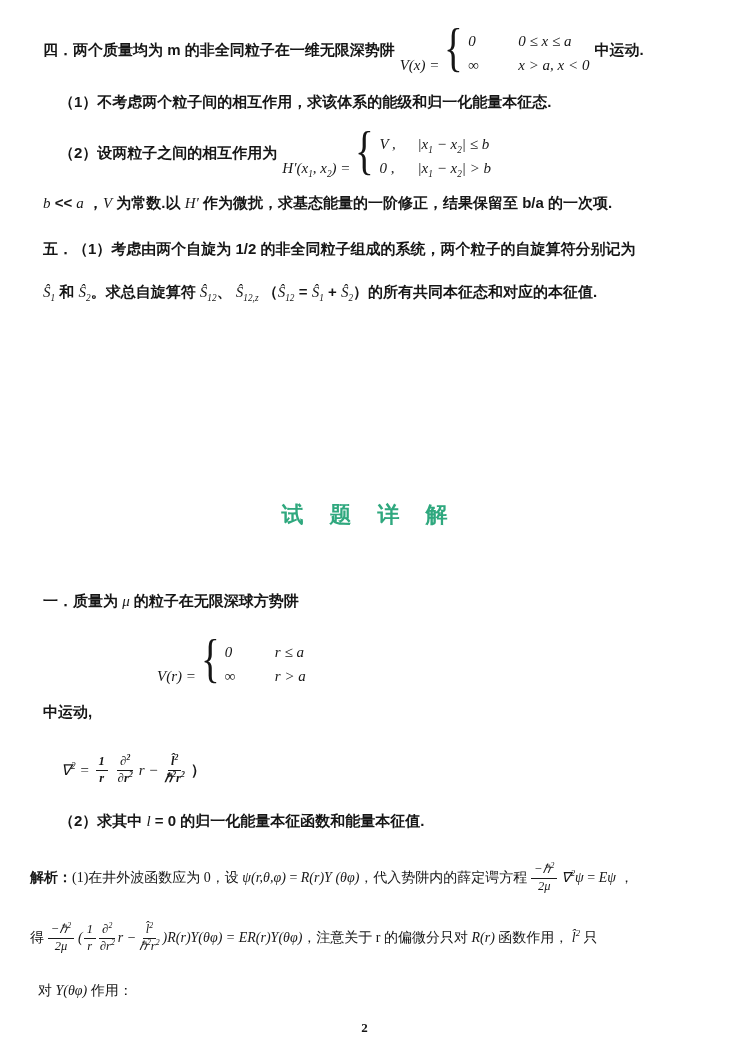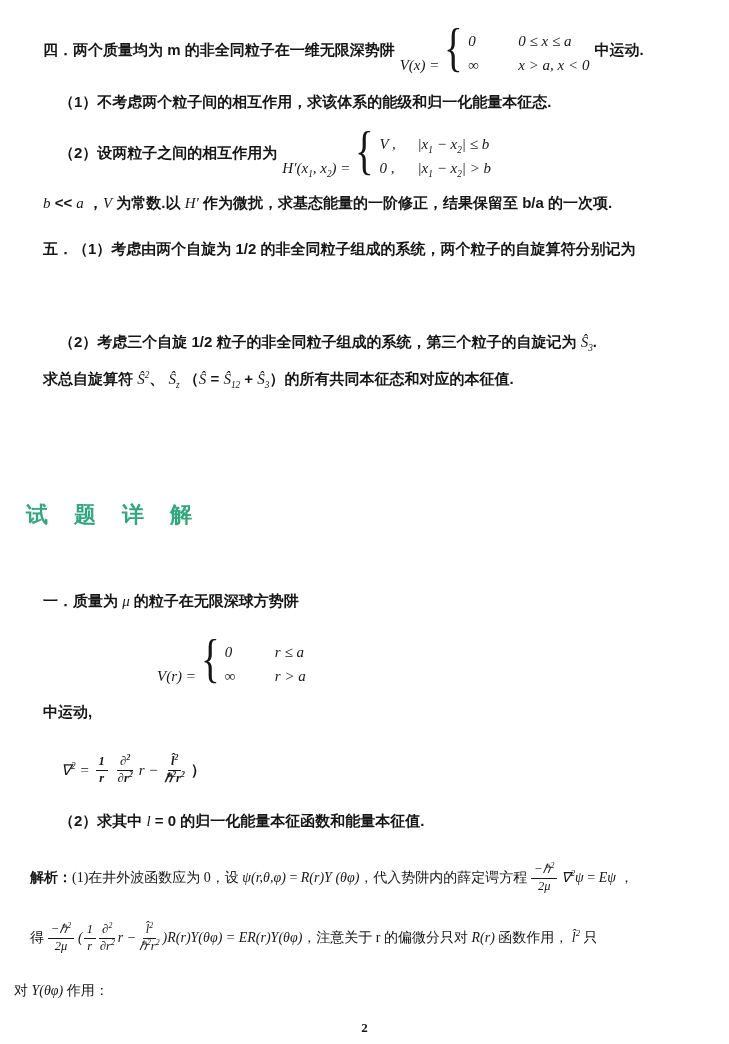--- a/index.html
+++ b/index.html
@@ -25,21 +25,21 @@
   .piecewise{display:inline-flex;align-items:flex-end;margin:0 5px;}
   .piecewise .lhs{margin-right:4px;font-size:15px;}
   .brace{font-family:"Liberation Serif",serif;font-weight:400;font-size:52px;
          line-height:0.85;transform:scaleX(.75);display:inline-block;margin:0 0 4px -2px;}
   .pw-rows{display:inline-flex;flex-direction:column;gap:7px;margin-left:2px;}
   .pw-row{display:flex;align-items:baseline;font-size:15px;}
   .pw-row .pv{min-width:22px;}
   .gapwide .pw-row .pv{min-width:50px;}
   .gapmed  .pw-row .pv{min-width:38px;}
 
-  .heading{position:absolute;left:0;width:729px;
+  .heading{position:absolute;left:0;width:729px;text-align:center;
            font-size:22px;font-weight:600;letter-spacing:26px;text-indent:26px;}
   .pagenum{position:absolute;left:0;width:729px;text-align:center;
            font-family:"Liberation Serif",serif;font-size:13px;font-weight:700;}
 </style>
 </head>
 <body>
 
 <div class="page">
 
   <div class="line sans" style="top:18px;left:30px;height:64px;">
@@ -83,25 +83,22 @@
     </span>
   </div>
 
   <div class="line sans" style="top:194px;left:30px;">
     <span><i class="m">b</i> &lt;&lt; <i class="m">a</i> ，<i class="m">V</i> 为常数.以 <i class="m">H′</i> 作为微扰，求基态能量的一阶修正，结果保留至 b/a 的一次项.</span>
   </div>
 
   <div class="line sans" style="top:240px;left:30px;">
     <span>五．（1）考虑由两个自旋为 1/2 的非全同粒子组成的系统，两个粒子的自旋算符分别记为</span>
   </div>
-  <div class="line sans" style="top:333px;left:46px;">
-    <span>（2）考虑三个自旋 1/2 粒子的非全同粒子组成的系统，第三个粒子的自旋记为 <i class="m">Ŝ<sub>3</sub></i>.</span>
-  </div>
-  <div class="line sans" style="top:370px;left:30px;">
-    <span>求总自旋算符 <i class="m">Ŝ<sup>2</sup></i>、 <i class="m">Ŝ<sub>z</sub></i> （<i class="m">Ŝ</i> = <i class="m">Ŝ<sub>12</sub></i> + <i class="m">Ŝ<sub>3</sub></i>）的所有共同本征态和对应的本征值.</span>
+  <div class="line sans" style="top:283px;left:30px;">
+    <span><i class="m">Ŝ<sub>1</sub></i> 和 <i class="m">Ŝ<sub>2</sub></i>。求总自旋算符 <i class="m">Ŝ<sub>12</sub></i>、 <i class="m">Ŝ<sub>12,z</sub></i> （<i class="m">Ŝ<sub>12</sub></i> = <i class="m">Ŝ<sub>1</sub></i> + <i class="m">Ŝ<sub>2</sub></i>）的所有共同本征态和对应的本征值.</span>
   </div>
 
   <div class="heading" style="top:500px;color:#2fa87e;">试题详解</div>
 
   <div class="line sans" style="top:592px;left:30px;">
     <span>一．质量为 <i class="m">μ</i> 的粒子在无限深球方势阱</span>
   </div>
 
   <div class="line" style="top:628px;left:152px;height:66px;">
     <span class="piecewise gapwide">
@@ -172,19 +169,19 @@
       <span class="den">∂r<sup>2</sup></span>
     </span>
     <span class="m">r −</span>
     <span class="frac" style="margin:0 1px;">
       <span class="num">l̂<sup>2</sup></span>
       <span class="den">ℏ<sup>2</sup>r<sup>2</sup></span>
     </span>
     <span><i class="m">)R(r)Y(θφ) = ER(r)Y(θφ)</i>，注意关于 r 的偏微分只对 <i class="m">R(r)</i> 函数作用， <i class="m">l̂<sup>2</sup></i> 只</span>
   </div>
 
-  <div class="line serif" style="top:982px;left:14px;">
+  <div class="line serif" style="top:982px;left:38px;">
     <span>对 <i class="m">Y(θφ)</i> 作用：</span>
   </div>
 
   <div class="pagenum" style="top:1020px;">2</div>
 
 </div>
 
 </body></html>

